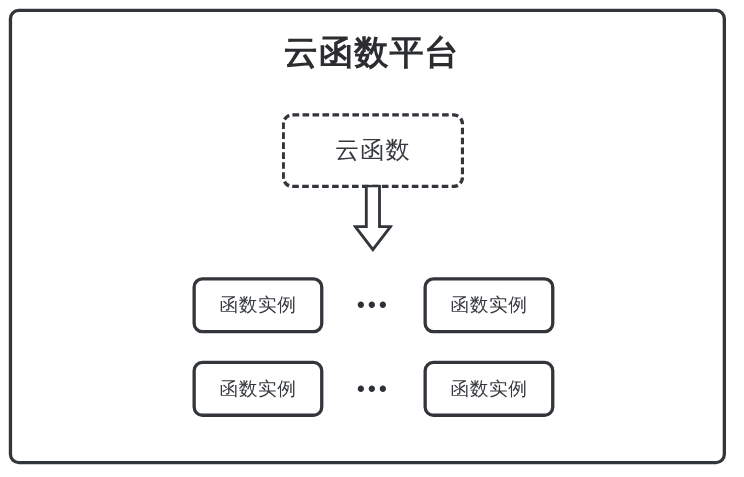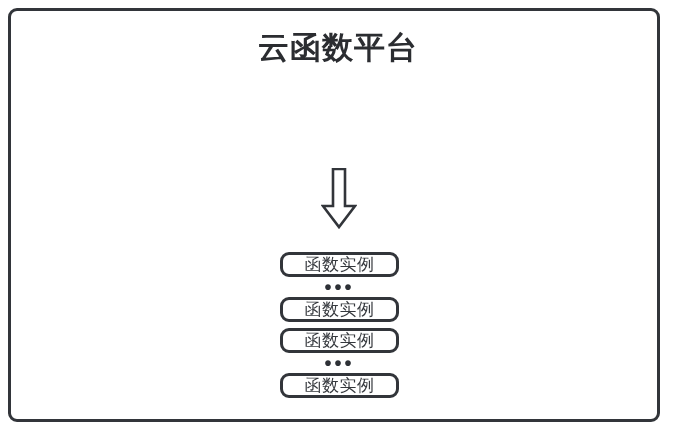--- a/index.html
+++ b/index.html
@@ -82,21 +82,20 @@
     left: 175px;
     top: 252px;
     width: 329px;
   }
   .instance-row {
     display: flex;
     align-items: center;
     justify-content: space-between;
     height: 51px;
     margin-bottom: 25px;
-    flex-direction: column;
   }
   .instance-row:last-child {
     margin-bottom: 0;
   }
   .instance-box {
     box-sizing: border-box;
     width: 119px;
     height: 51px;
     border: 3px solid #32353a;
     border-radius: 9px;
@@ -135,20 +134,23 @@
 </style>
 </head>
 <body>
 
 <div id="canvas">
 
   <div class="platform-frame"></div>
 
   <div class="platform-title">云函数平台</div>
 
+  <div class="cloud-function-node">
+    <span class="cloud-function-label">云函数</span>
+  </div>
 
   <div class="flow-arrow">
     <svg width="36" height="62" viewBox="0 0 36 62" aria-hidden="true">
       <path d="M12 1 L24 1 L24 38 L34 38 L18 59 L2 38 L12 38 Z" fill="#ffffff" stroke="#32353a" stroke-width="2.6" stroke-linejoin="miter"></path>
     </svg>
   </div>
 
   <div class="instance-grid">
 
     <div class="instance-row">

